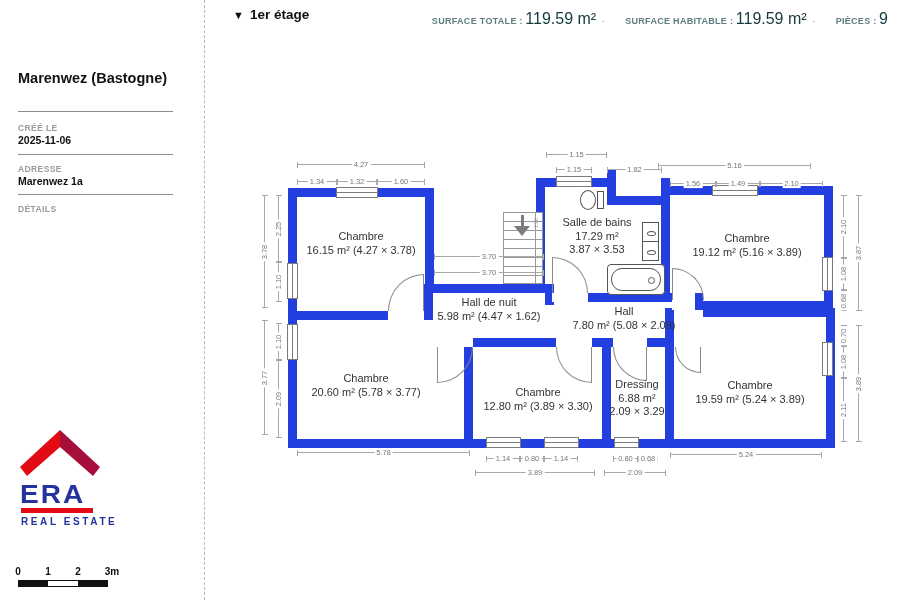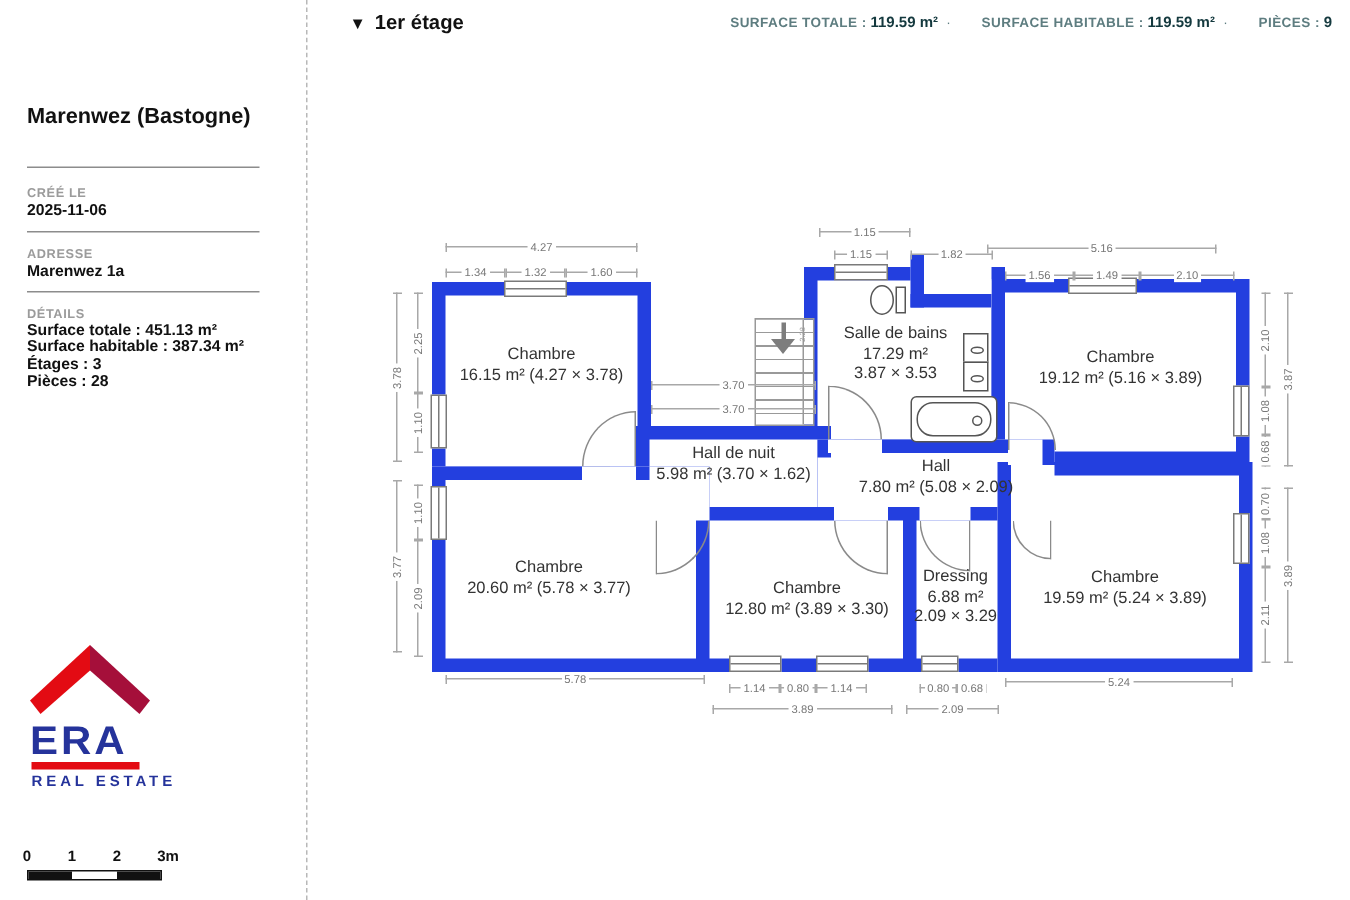--- a/index.html
+++ b/index.html
@@ -4,21 +4,21 @@
 <style>
   html,body{margin:0;padding:0;background:#fff;}
   .page{position:relative;width:900px;height:600px;background:#fff;overflow:hidden;
         font-family:"Liberation Sans", sans-serif;color:#222;}
   .divider{position:absolute;left:204px;top:0;height:600px;border-left:1px dashed #b8b8b8;}
   
   .floor-head{position:absolute;left:233px;top:7px;font-size:13.5px;font-weight:bold;color:#111;}
   .floor-head .tri{font-size:11px;margin-right:6px;}
   .stats{position:absolute;right:12px;top:10px;font-size:9px;color:#5e7d80;white-space:nowrap;}
   .stats .sl{font-weight:bold;letter-spacing:.3px;color:#5e7d80;padding-left:15px;}
-  .stats .sv{font-weight:bold;font-size:10px;color:#14393e;}
+  .stats .sv{font-weight:normal;font-size:16px;color:#14393e;}
   .stats .sep{color:#5e7d80;padding:0 3px;}
   
   .sb-title{position:absolute;left:18px;top:70px;font-size:14.5px;font-weight:bold;color:#111;text-align:center;}
   .sb-hr{position:absolute;left:18px;width:155px;border-top:1px solid #8c8c8c;}
   .sb-label{position:absolute;left:18px;font-size:8.5px;font-weight:bold;letter-spacing:.4px;color:#9b9b9b;}
   .sb-value{position:absolute;left:18px;font-size:10.5px;font-weight:bold;color:#111;}
   .sb-details{position:absolute;left:18px;top:215px;font-size:10.5px;font-weight:bold;color:#111;line-height:11.4px;}
   
   .era-word{position:absolute;left:20px;top:478px;font-size:28px;font-weight:bold;letter-spacing:2px;color:#25339b;transform:scaleY(.95);}
   .era-bar{position:absolute;left:21px;top:508px;width:72px;height:5px;background:#e30b13;}
@@ -83,26 +83,20 @@
 
   <div class="sb-title">Marenwez (Bastogne)</div>
   <div class="sb-hr" style="top:111px"></div>
   <div class="sb-label" style="top:123px">CRÉÉ LE</div>
   <div class="sb-value" style="top:134px">2025-11-06</div>
   <div class="sb-hr" style="top:154px"></div>
   <div class="sb-label" style="top:164px">ADRESSE</div>
   <div class="sb-value" style="top:175px">Marenwez 1a</div>
   <div class="sb-hr" style="top:194px"></div>
   <div class="sb-label" style="top:204px">DÉTAILS</div>
-  <div class="sb-details">
-    <div>Surface totale : 451.13 m²</div>
-    <div>Surface habitable : 387.34 m²</div>
-    <div>Étages : 3</div>
-    <div>Pièces : 28</div>
-  </div>
 
   <svg width="80" height="48" style="position:absolute;left:20px;top:430px">
     <polygon points="0,37 40,0 40,17 7,46" fill="#e30b13"></polygon>
     <polygon points="40,0 80,37 73,46 40,17" fill="#a50f3a"></polygon>
   </svg>
   <div class="era-word">ERA</div>
   <div class="era-bar"></div>
   <div class="era-sub">REAL ESTATE</div>
 
   <span class="scale-tick" style="left:18px">0</span>
@@ -184,21 +178,21 @@
       <div>Salle de bains</div>
         <div>17.29 m²</div>
         <div>3.87 × 3.53</div>
     </div>
     <div class="rlabel" style="left:747px;top:232px">
       <div>Chambre</div>
         <div>19.12 m² (5.16 × 3.89)</div>
     </div>
     <div class="rlabel" style="left:489px;top:296px">
       <div>Hall de nuit</div>
-        <div>5.98 m² (3.70 × 1.62)</div>
+        <div>5.98 m² (4.47 × 1.62)</div>
     </div>
     <div class="rlabel" style="left:624px;top:305px">
       <div>Hall</div>
         <div>7.80 m² (5.08 × 2.09)</div>
     </div>
     <div class="rlabel" style="left:366px;top:372px">
       <div>Chambre</div>
         <div>20.60 m² (5.78 × 3.77)</div>
     </div>
     <div class="rlabel" style="left:538px;top:386px">

